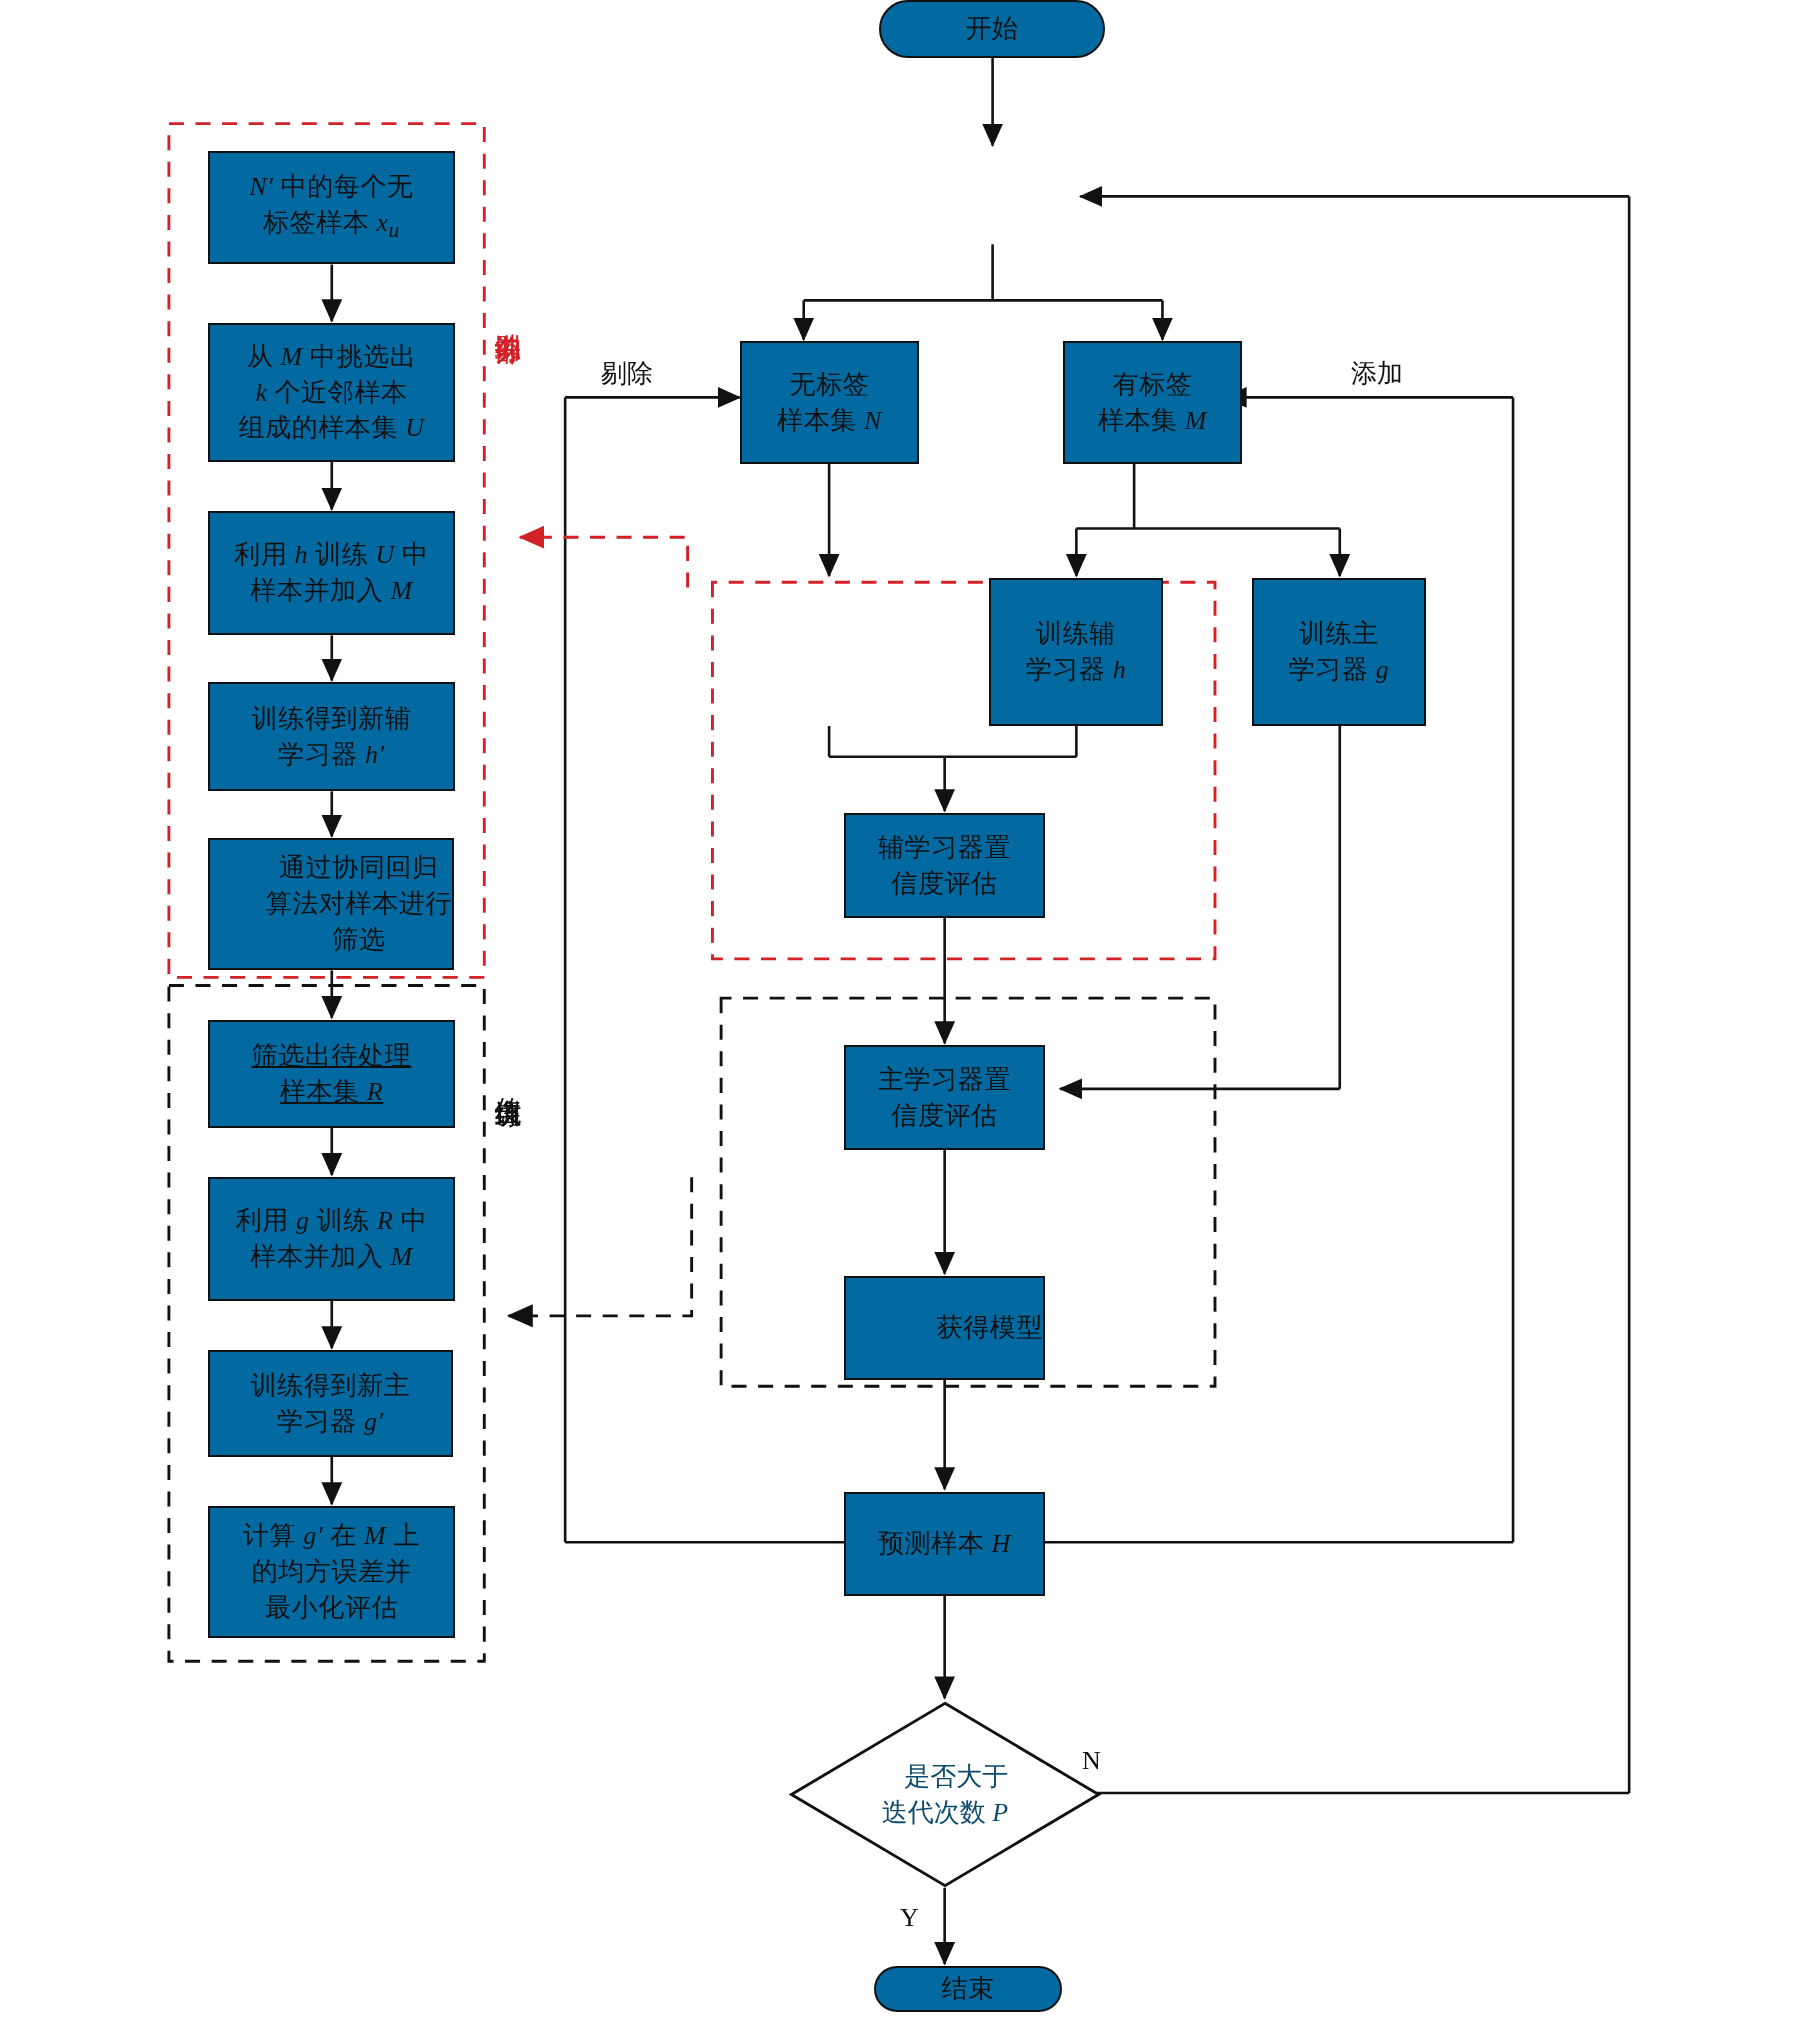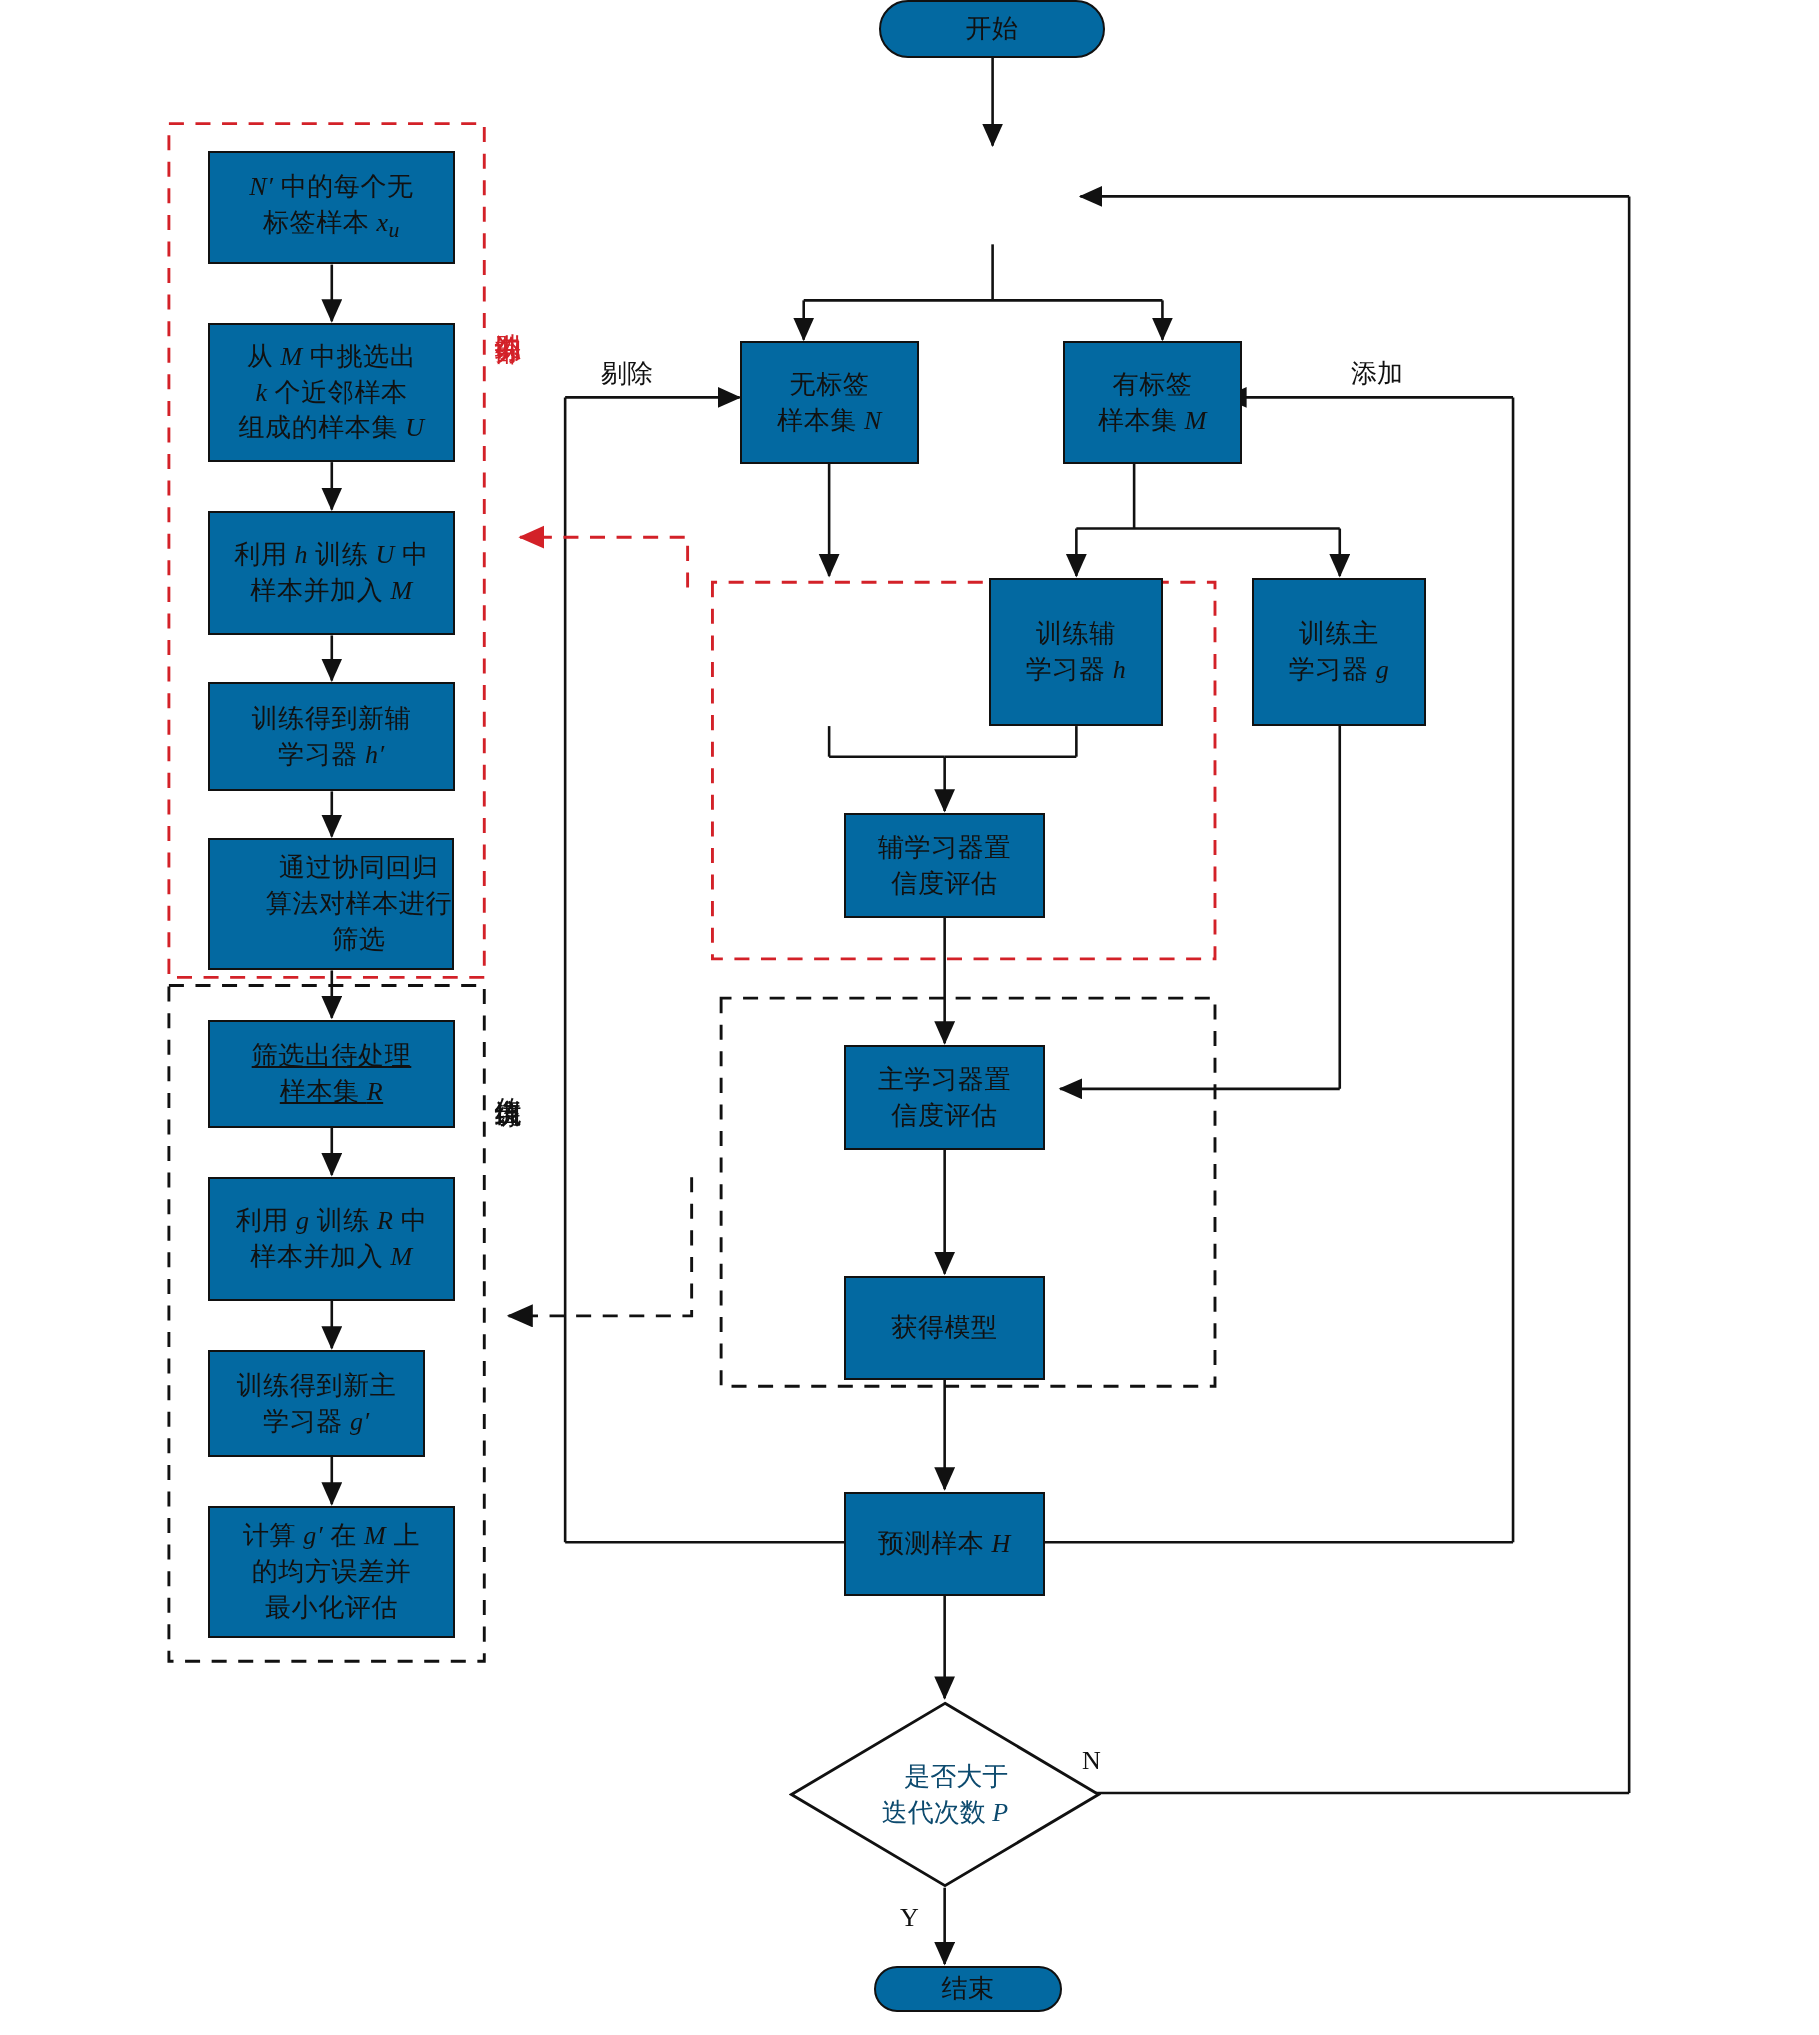--- a/index.html
+++ b/index.html
@@ -143,21 +143,21 @@
   <div class="node" style="left:844px;top:813px;width:201px;height:105px;">
     <span style="white-space:pre-line;">辅学习器置
 信度评估</span>
   </div>
 
   <div class="node" style="left:844px;top:1045px;width:201px;height:105px;">
     <span style="white-space:pre-line;">主学习器置
 信度评估</span>
   </div>
 
-  <div class="node" style="left:844px;top:1276px;width:201px;height:104px;">
+  <div class="node" style="left:844px;top:1276px;width:201px;height:104px;justify-content:flex-end;">
     <span>获得模型</span>
   </div>
 
   <div class="node" style="left:844px;top:1492px;width:201px;height:104px;">
     <span>预测样本&nbsp;<span class="ital">H</span></span>
   </div>
 
   <div class="dia-wrap" style="left:789px;top:1701px;width:312px;height:187px;">
     <svg width="312" height="187" viewBox="0 0 540 324">
       <polygon points="270,4 536,162 270,320 4,162" fill="#ffffff" stroke="#111111" stroke-width="5"></polygon>
@@ -194,21 +194,21 @@
   </div>
 
   <div class="node" style="left:208px;top:1020px;width:247px;height:108px;text-decoration:underline;">
     <span>筛选出待处理<br>样本集&nbsp;<span class="ital">R</span></span>
   </div>
 
   <div class="node" style="left:208px;top:1177px;width:247px;height:124px;">
     <span>利用&nbsp;<span class="ital">g</span>&nbsp;训练&nbsp;<span class="ital">R</span>&nbsp;中<br>样本并加入&nbsp;<span class="ital">M</span></span>
   </div>
 
-  <div class="node" style="left:208px;top:1350px;width:217px;height:107px;">
+  <div class="node" style="left:208px;top:1350px;width:245px;height:107px;">
     <span>训练得到新主<br>学习器&nbsp;<span class="ital">g′</span></span>
   </div>
 
   <div class="node" style="left:208px;top:1506px;width:247px;height:132px;">
     <span>计算&nbsp;<span class="ital">g′</span>&nbsp;在&nbsp;<span class="ital">M</span>&nbsp;上<br>的均方误差并<br>最小化评估</span>
   </div>
 
   <div class="vlabel red" style="left:494px;top:312px;height:168px;">助训练部分</div>
 
   <div class="vlabel blk" style="left:494px;top:1076px;height:168px;">传统自训练</div>

